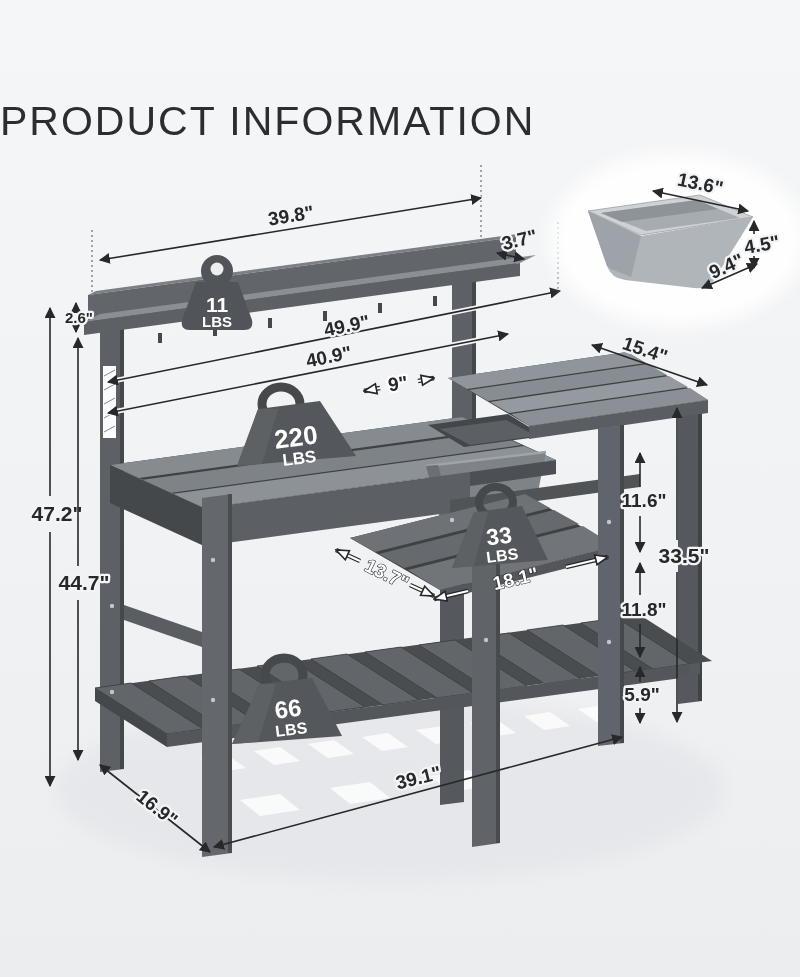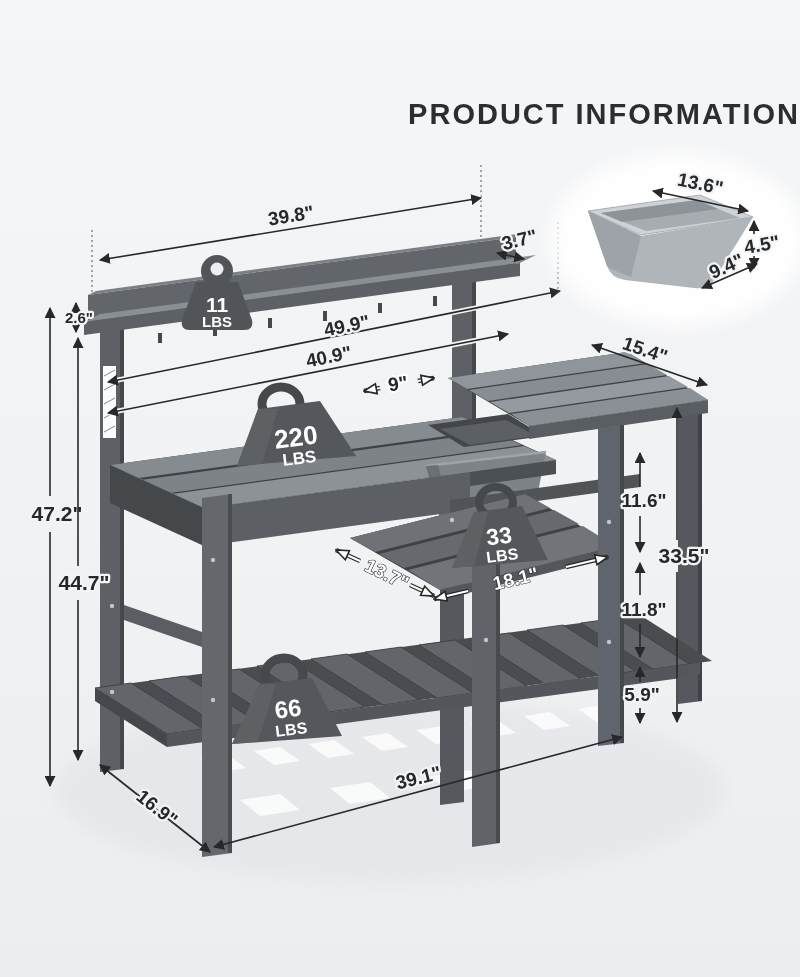--- a/index.html
+++ b/index.html
@@ -4,21 +4,21 @@
 <style>
   html,body{margin:0;padding:0;}
   body{
     width:800px;height:977px;overflow:hidden;
     background:linear-gradient(180deg,#f5f6f8 0%,#f1f2f4 55%,#ecedef 100%);
     font-family:"Liberation Sans","DejaVu Sans",sans-serif;
   }
   .stage{position:relative;width:800px;height:977px;}
   h1.title{
     position:absolute;top:98px;left:0;width:100%;margin:0;
-    text-align:right;font-size:29px;font-weight:700;letter-spacing:2px;
+    text-align:left;font-size:41px;font-weight:400;letter-spacing:2px;
     color:#2b2d30;
   }
   svg{position:absolute;top:0;left:0;}
   
   .dim{
     font-family:"Liberation Sans","DejaVu Sans",sans-serif;
     font-weight:700;font-size:19px;fill:#26282a;
     paint-order:stroke;stroke:#f3f4f6;stroke-width:4.5px;stroke-linejoin:round;
     text-anchor:middle;
   }

